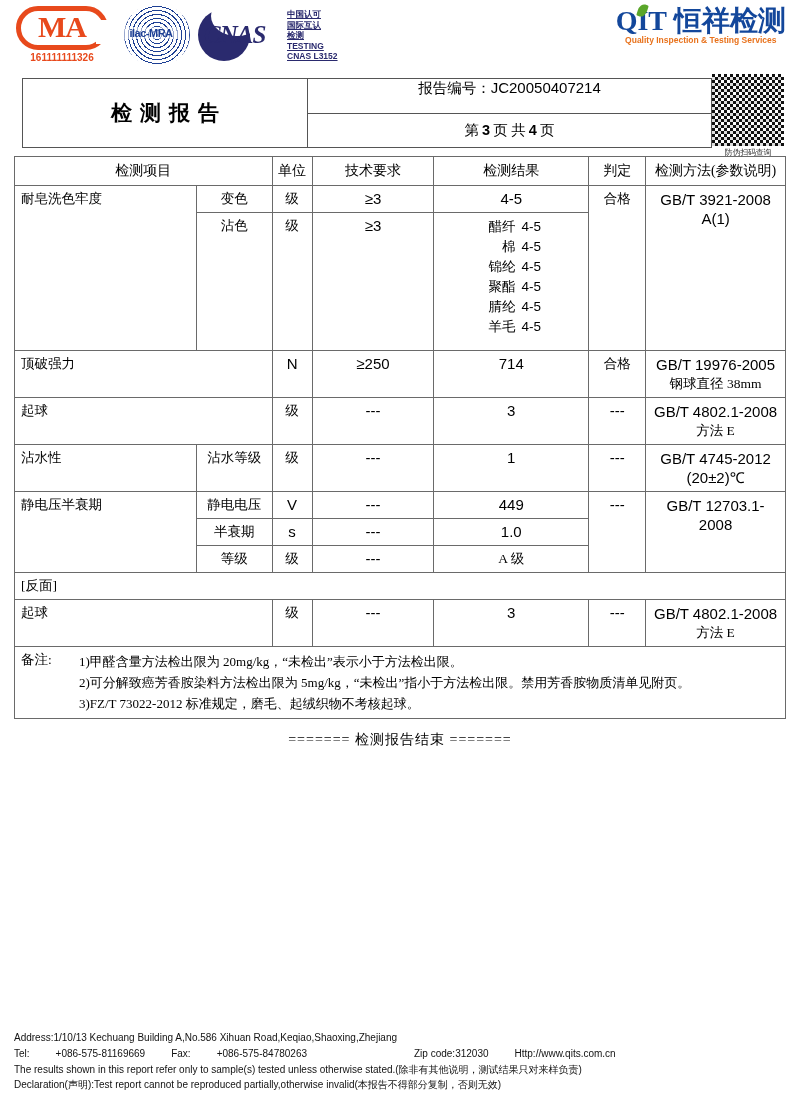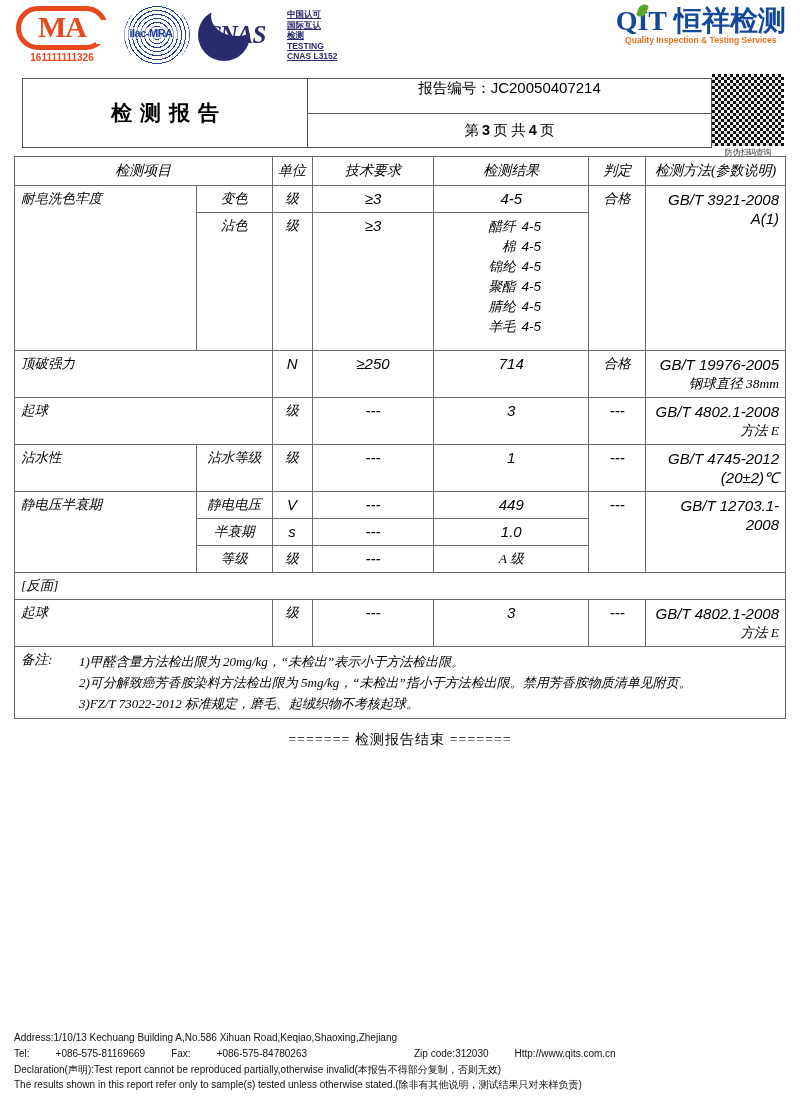--- a/index.html
+++ b/index.html
@@ -185,40 +185,39 @@
     font-size: 8px; color: #333; margin-top: 1px; letter-spacing: -0.2px;
   }
 
   
   .table-wrap { margin: 6px 14px 0 14px; }
   table.report {
     width: 100%;
     border-collapse: collapse;
     font-family: "Liberation Serif", "DejaVu Serif", serif;
     font-size: 13.5px;
-    font-style: italic;
   }
   table.report td, table.report th {
     border: 1px solid #6a6a6a;
     padding: 4px 6px;
     vertical-align: top;
     font-weight: normal;
   }
   table.report thead td {
     text-align: center;
     padding: 5px 4px;
     font-size: 14px;
   }
   .c-item   { width: 182px; }
   .c-sub    { width: 76px;  text-align: center; }
   .c-unit   { width: 40px;  text-align: center; }
   .c-req    { width: 122px; text-align: center; }
   .c-res    { width: 155px; text-align: center; }
   .c-jud    { width: 57px;  text-align: center; }
-  .c-met    { width: 140px; text-align: right; }
+  .c-met    { width: 140px; text-align: center; }
 
   .num { font-family: "Liberation Sans", sans-serif; font-size: 15px; }
   .met-line { display: block; line-height: 19px; }
   .res-line { display: block; line-height: 20px; text-align: center; }
   .res-line .lbl { display: inline-block; min-width: 34px; text-align: right; }
   .res-line .val { font-family: "Liberation Sans", sans-serif; padding-left: 6px; }
   .tall { height: 138px; }
   .reverse-cell { text-align: left; }
 
   .notes-cell { text-align: left; padding: 5px 6px 7px 6px; }
@@ -476,15 +475,15 @@
 
   <div class="f-row">
     <div class="f-left">
       <span>Tel:</span><span class="f-sp"></span><span>+086-575-81169669</span><span class="f-sp"></span><span>Fax:</span><span class="f-sp"></span><span>+086-575-84780263</span>
     </div>
     <div class="f-right">
       <span>Zip code:</span><span>312030</span><span class="f-sp"></span><span>Http://</span><span>www.qits.com.cn</span>
     </div>
   </div>
 
+  <div class="f-full">The results shown in this report refer only to sample(s) tested unless otherwise stated.(除非有其他说明，测试结果只对来样负责)</div>
   <div class="f-full">Declaration(声明):Test report cannot be reproduced partially,otherwise invalid(本报告不得部分复制，否则无效)</div>
-  <div class="f-full">The results shown in this report refer only to sample(s) tested unless otherwise stated.(除非有其他说明，测试结果只对来样负责)</div>
 </div>
 
 </body></html>

